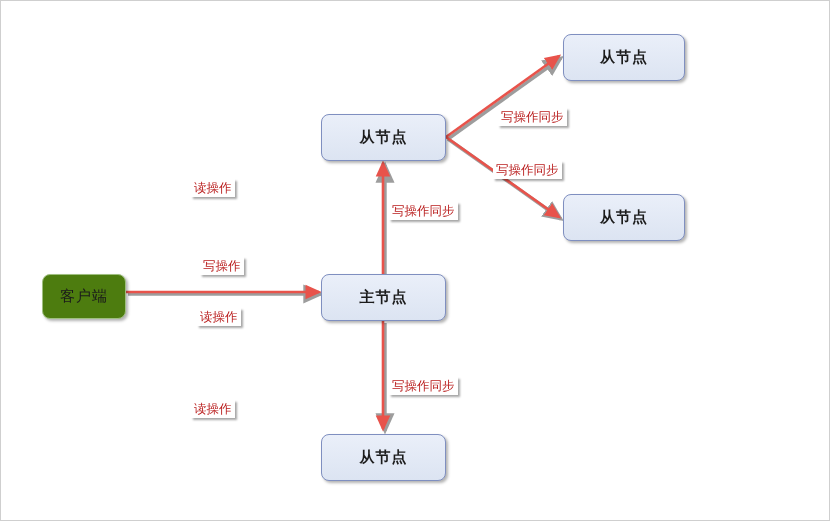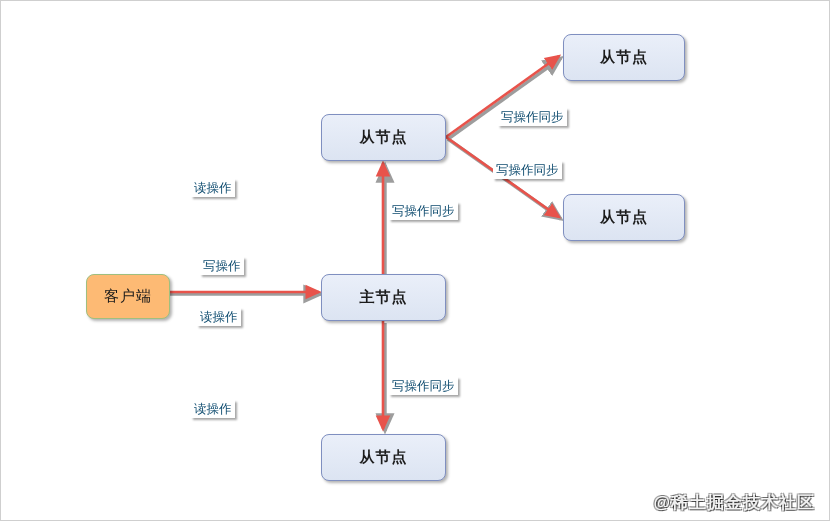--- a/index.html
+++ b/index.html
@@ -34,34 +34,33 @@
     align-items: center;
     justify-content: center;
     border-radius: 8px;
     font-size: 15px;
     letter-spacing: 1px;
     color: #1b1b1b;
     box-shadow: 2px 2px 3px rgba(0,0,0,0.30);
     z-index: 3;
   }
   .node-client {
-    background: #fdba74;
+    background: #4d7c0f;
     border: 1px solid #9fbf7f;
-    margin-left: 44px;
   }
   .node-db {
     background: #e2e8f5;
     border: 1px solid #7f8fc0;
     background-image: linear-gradient(to bottom, #eaeff9 0%, #dce4f2 100%);
     font-weight: bold;
   }
   .edge-label {
     position: absolute;
     background: #ffffff;
-    color: #0c4a6e;
+    color: #b91c1c;
     font-size: 12.5px;
     line-height: 16px;
     padding: 1px 3px;
     white-space: nowrap;
     box-shadow: 2px 2px 2px rgba(0,0,0,0.35);
     z-index: 4;
   }
   .watermark {
     position: absolute;
     right: 14px;
@@ -144,15 +143,14 @@
   <div class="edge-label" style="left:190px; top:399px;">读操作</div>
 
   <div class="edge-label" style="left:388px; top:201px;">写操作同步</div>
 
   <div class="edge-label" style="left:388px; top:376px;">写操作同步</div>
 
   <div class="edge-label" style="left:497px; top:107px;">写操作同步</div>
 
   <div class="edge-label" style="left:492px; top:160px;">写操作同步</div>
 
-  <div class="watermark">@稀土掘金技术社区</div>
 
 </div>
 
 </body></html>

